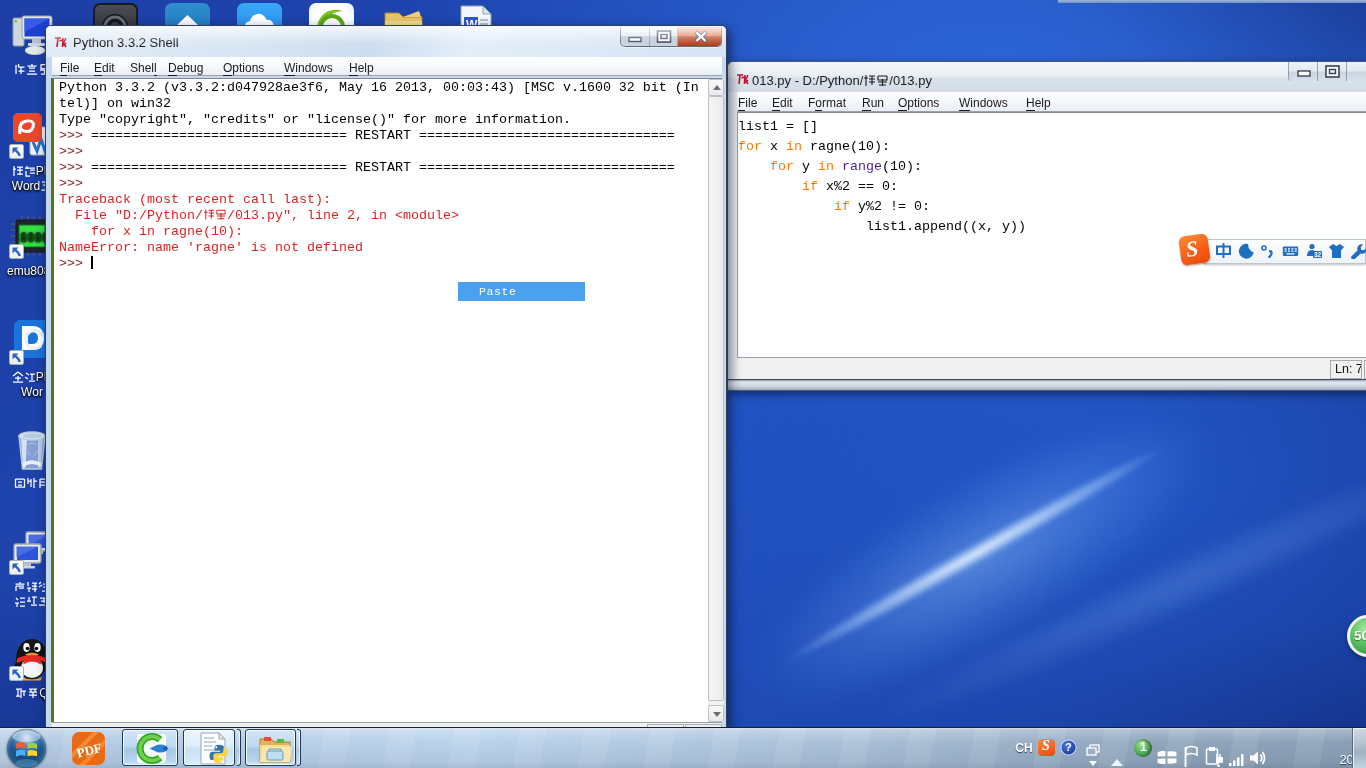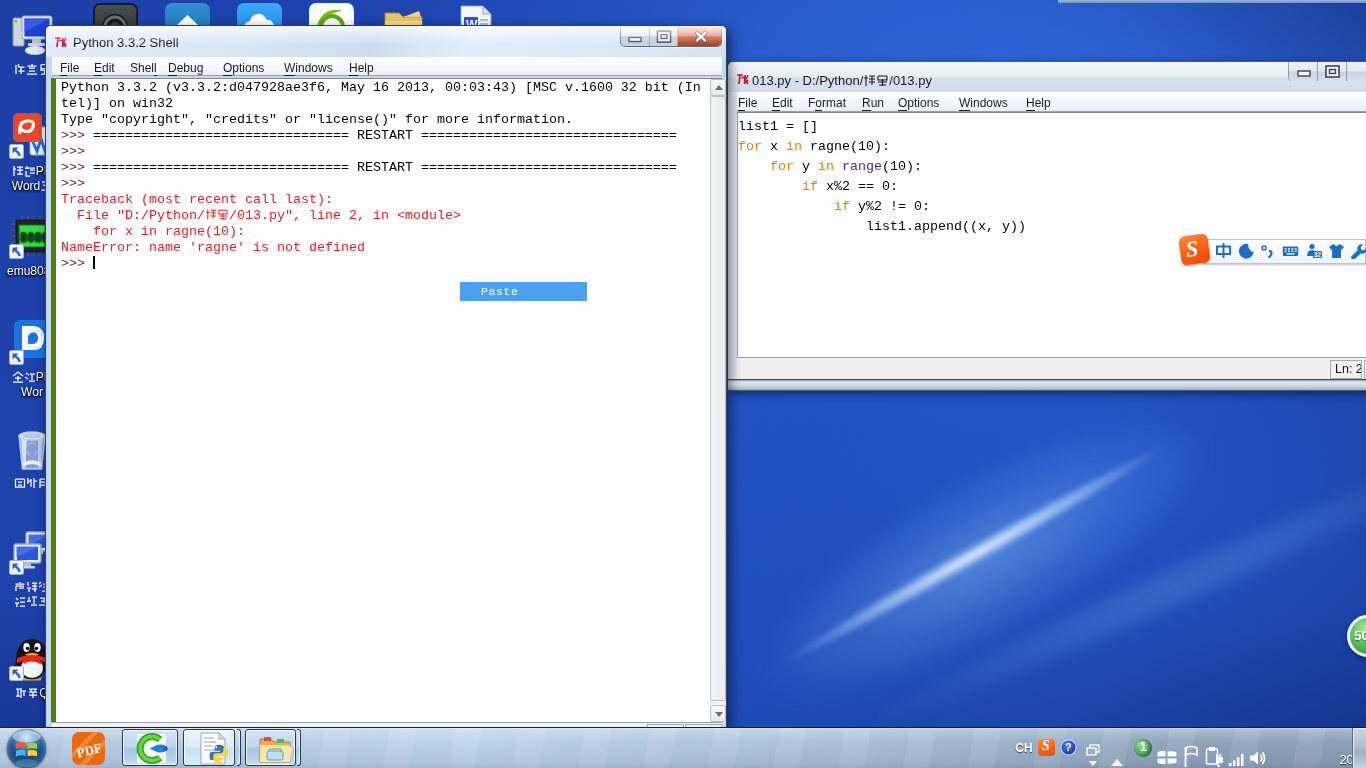--- a/index.html
+++ b/index.html
@@ -99,21 +99,21 @@
 #shell .ticon{position:absolute;left:8px;top:9px}
 #shell .ttext{position:absolute;left:27px;top:9px;font-size:13px;color:#151515;white-space:nowrap}
 #shell .btns{position:absolute;left:574px;top:1px;width:102px;height:20px;display:flex;
 border:1px solid #5d6b80;border-top:none;border-radius:0 0 5px 5px;overflow:hidden;box-shadow:0 1px 1px rgba(255,255,255,.5)}
 #shell .btns .b{width:28px;height:19px;position:relative;border-left:1px solid #8fa0b4;
 background:linear-gradient(180deg,#f3f7fb 0%,#dde7f1 45%,#b7c4d2 52%,#ccd6e2 100%)}
 #shell .btns .b:first-child{border-left:none}
 #shell .btns .close{width:46px;background:linear-gradient(180deg,#eda892 0%,#dd7e5e 45%,#bb4a26 52%,#b04522 100%)}
 #shell .menu{position:absolute;left:6px;top:31px;width:670px;height:19px;
 background:linear-gradient(180deg,#ffffff 0%,#f5f8fb 55%,#eaeff6 100%);border-bottom:1px solid #99a3ae;font-size:12px}
-#shell .body{position:absolute;left:5px;top:52px;width:671px;height:644px;background:#fff;border-top:1px solid #828790;border-left:5px solid #4d7c0f}
+#shell .body{position:absolute;left:5px;top:52px;width:671px;height:644px;background:#fff;border-top:1px solid #828790;border-left:3px solid #4d7c0f}
 #shell pre{position:absolute;left:5px;top:1px;font-family:"Liberation Mono",monospace;font-size:13.33px;line-height:16px;color:#000}
 .pr{color:#8b1a1a}.er{color:#e02222}
 #cur{display:inline-block;width:2px;height:13px;background:#000;vertical-align:-2px}
 #paste{position:absolute;left:404px;top:203px;width:127px;height:19px;background:#4ba1ee;color:#fff;
 font-family:"Liberation Mono",monospace;font-size:11.5px;padding:3px 0 12px 21px;letter-spacing:.6px}
 #shell .scroll{position:absolute;left:654px;top:0px;width:16px;height:643px;background:#f1f2f3}
 #shell .scroll .up,#shell .scroll .dn{position:absolute;left:0;width:16px;height:17px;background:linear-gradient(180deg,#f7f8f8,#e8eaec);border:1px solid #bcc0c4;border-radius:2px}
 #shell .scroll .up{top:0}#shell .scroll .dn{bottom:0}
 #shell .scroll .th{position:absolute;left:0;top:17px;width:16px;height:605px;background:linear-gradient(90deg,#f4f5f5,#e9ebed);border:1px solid #bcc0c4;border-radius:2px}
 .arr{position:absolute;left:4px;width:0;height:0;border-left:4px solid transparent;border-right:4px solid transparent}
@@ -349,21 +349,21 @@
  </div>
  <div class="body">
   <pre>list1 = []
 <span class="kw">for</span> x <span class="kw">in</span> ragne(10):
     <span class="kw">for</span> y <span class="kw">in</span> <span class="bi">range</span>(10):
         <span class="kw">if</span> x%2 == 0:
             <span class="kw">if</span> y%2 != 0:
                 list1.append((x, y))</pre>
  </div>
  <div class="sbar">
-  <div class="cell" style="left:593px;width:32px">Ln: 2</div>
+  <div class="cell" style="left:593px;width:32px">Ln: 7</div>
   <div class="cell" style="left:627px;width:45px">Col: 0</div>
  </div>
  <div class="bot"></div>
 </div>
 <div id="sogou">
  <div id="sbar"></div>
  <div id="slogo">
       <span>S</span>
     </div>
  <svg class="sic" style="left:35px;top:7px" width="17" height="17" viewBox="0 0 17 17">

